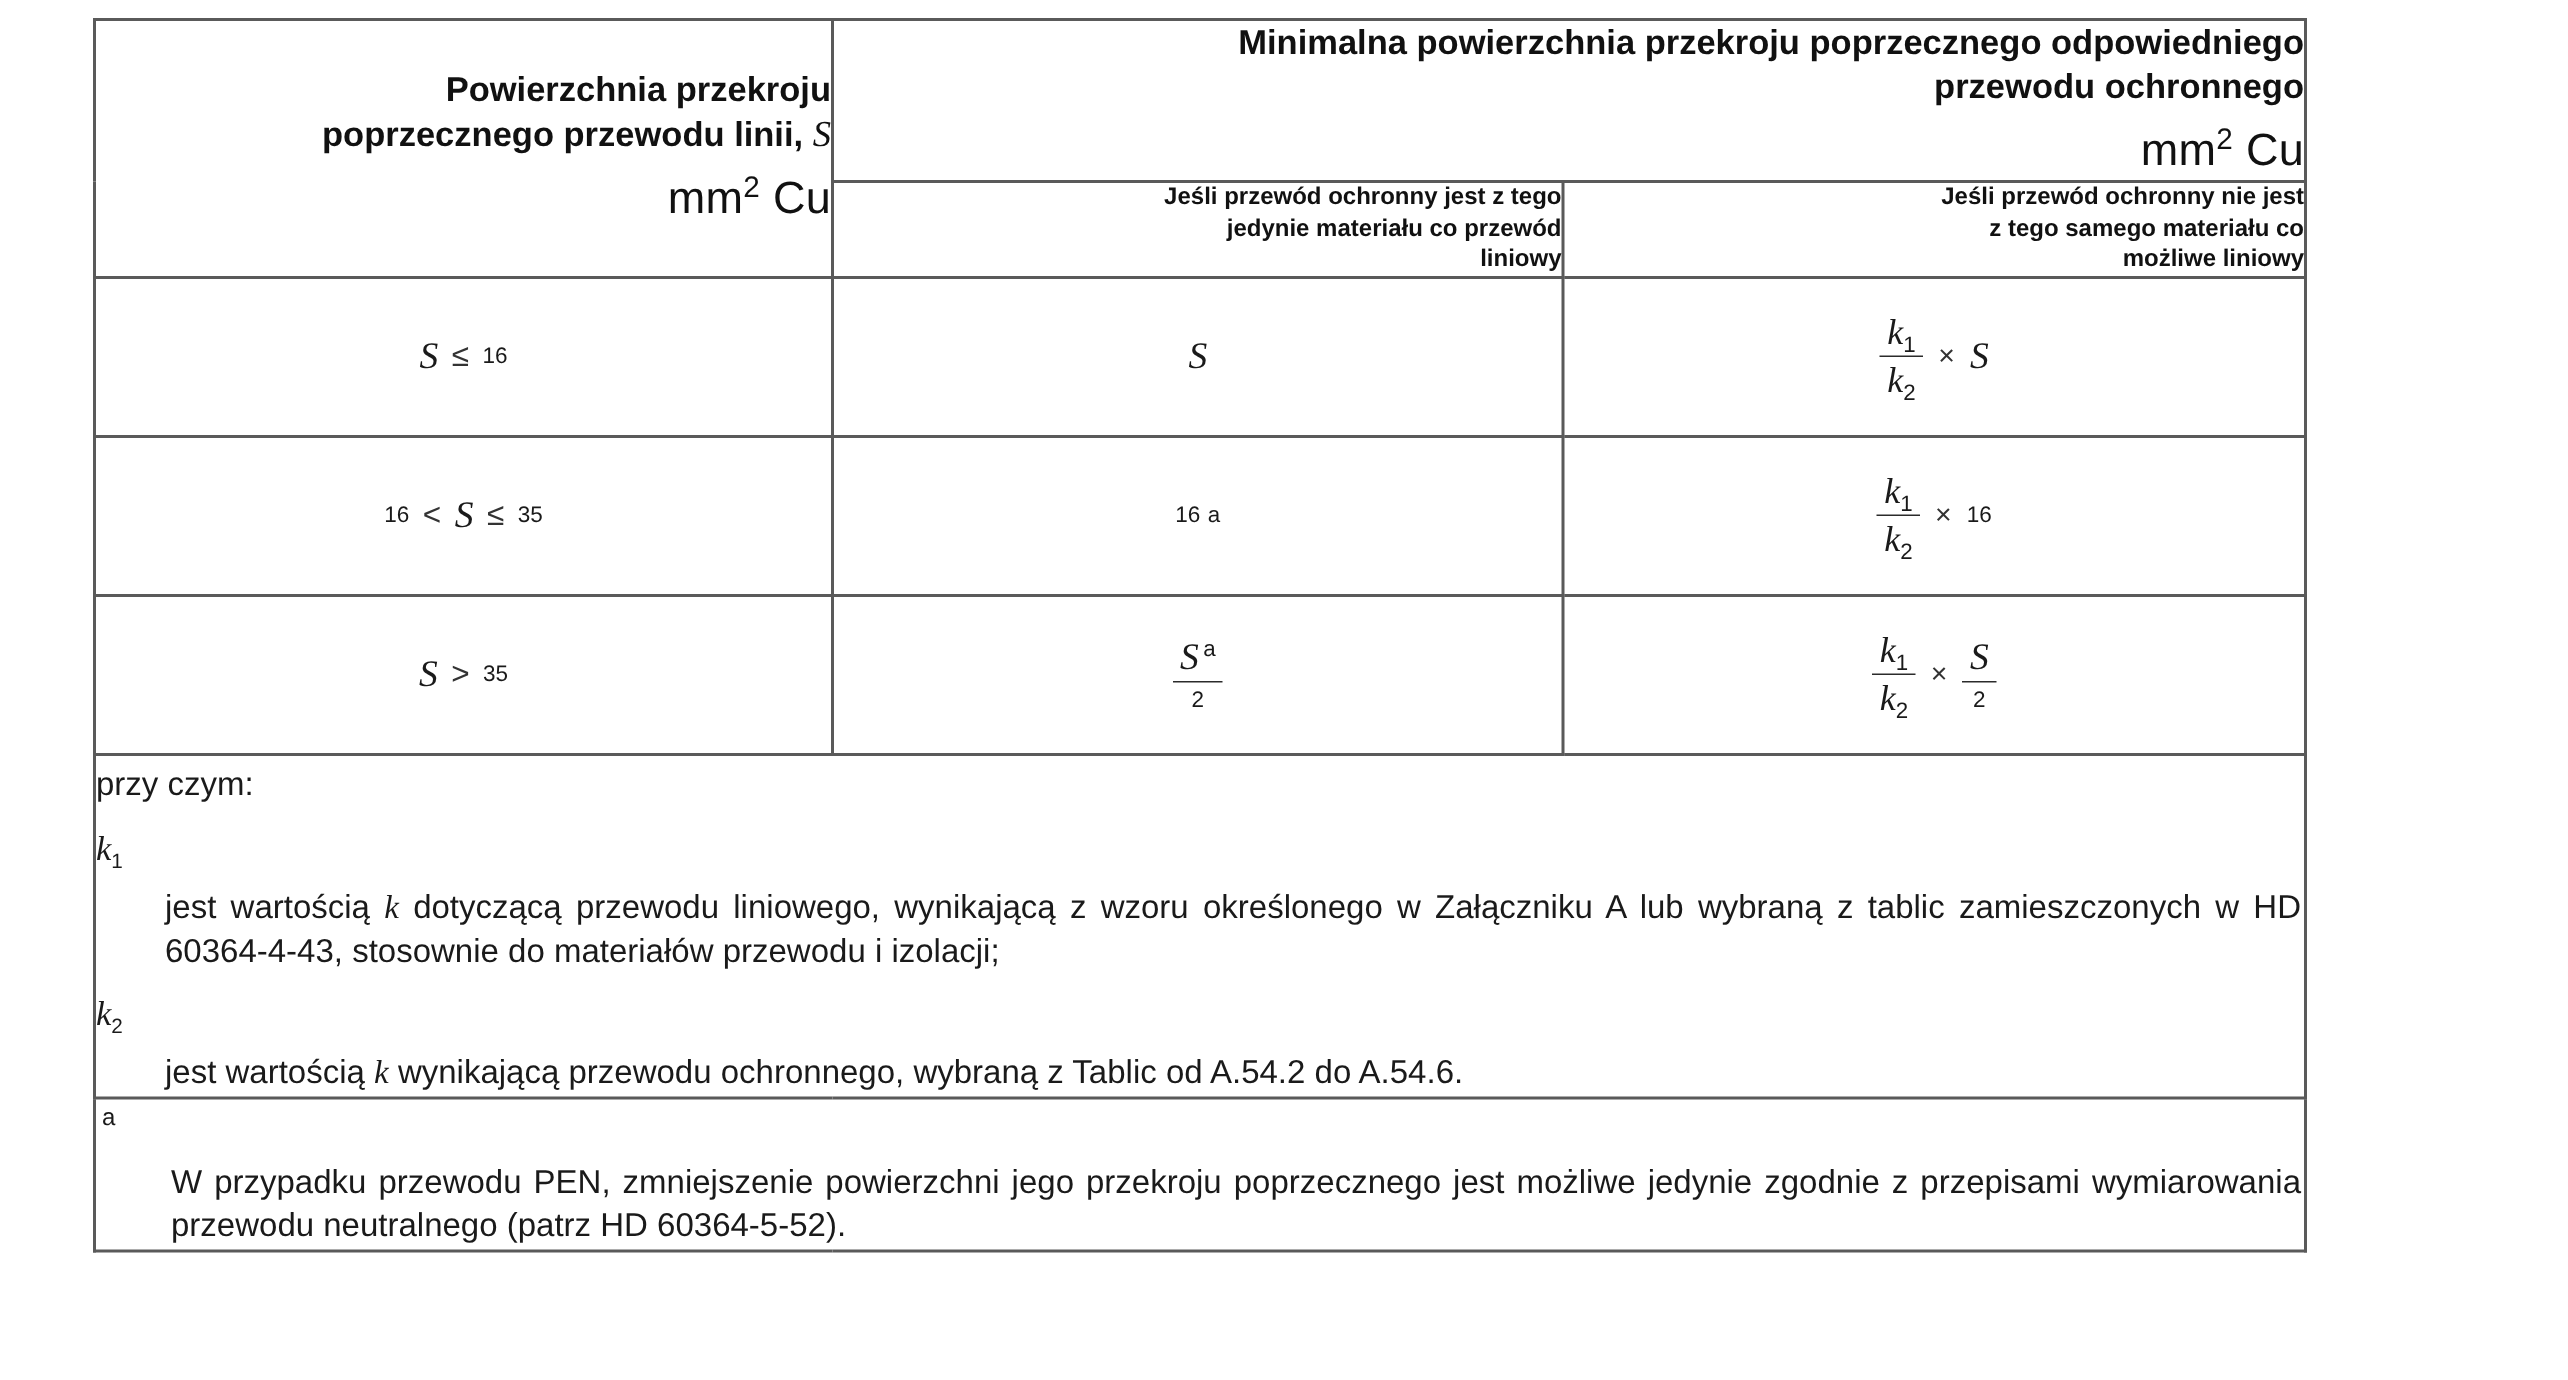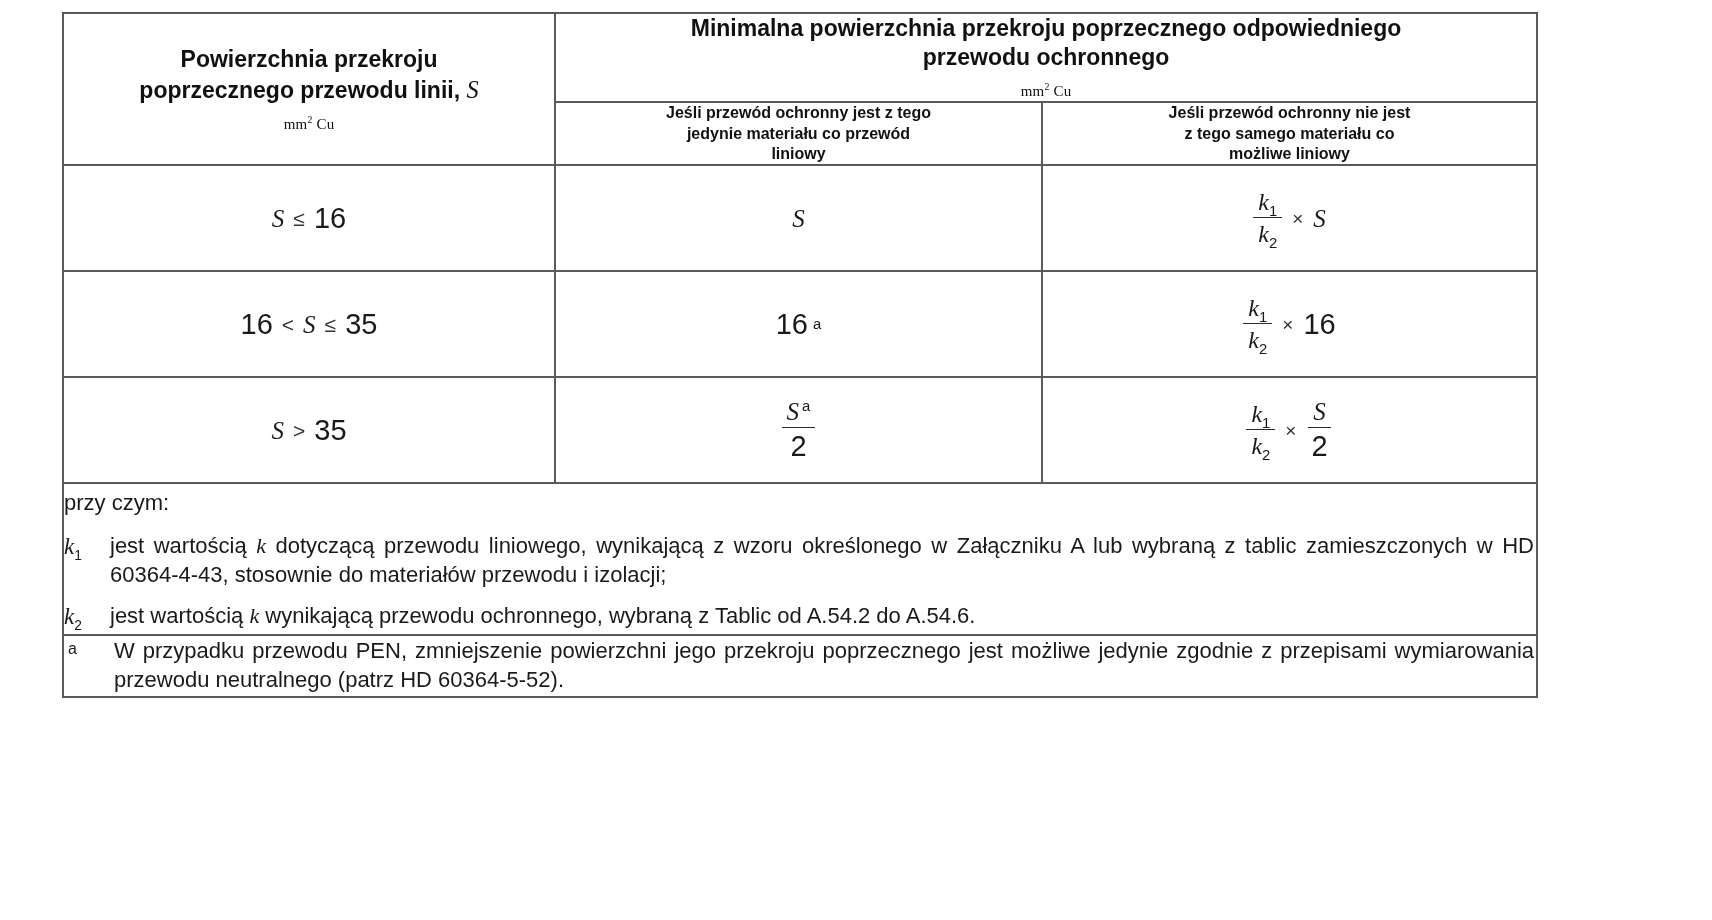--- a/index.html
+++ b/index.html
@@ -43,44 +43,43 @@
     vertical-align: middle;
     background: #fff;
   }
 
   
   col.c1 { width: 492px; }
   col.c2 { width: 487px; }
   col.c3 { width: 495px; }
 
   .hdr {
-    text-align: center;
+    text-align: right;
     font-weight: bold;
     font-size: 23px;
     line-height: 1.28;
     padding: 10px 18px;
     color: #111;
   }
   .hdr-main {
     padding: 14px 26px 16px 26px;
   }
   .hdr-sub {
     padding: 16px 26px 18px 26px;
     font-size: 16px;
   }
   .col1head {
     padding: 20px 24px;
   }
   .unit {
     font-weight: normal;
-    font-size: 15px;
+    font-size: 30px;
     display: block;
     margin-top: 9px;
     letter-spacing: .2px;
-    font-family: Liberation Serif, serif;
   }
   .unit sup {
     font-size: .66em;
     vertical-align: super;
     line-height: 0;
   }
   .ital {
     font-family: "Liberation Serif", serif;
     font-style: italic;
     font-weight: normal;
@@ -108,21 +107,21 @@
     gap: 2px;
     line-height: 1;
   }
   .mvar {
     font-family: "Liberation Serif", serif;
     font-style: italic;
     font-size: 25px;
   }
   .mnum {
     font-family: "Liberation Sans", sans-serif;
-    font-size: 29px;
+    font-size: 15px;
   }
   .op {
     font-family: "Liberation Sans", sans-serif;
     font-size: 21px;
     margin: 0 7px;
     color: #333;
   }
   .times {
     font-size: 19px;
     margin: 0 8px;
@@ -193,20 +192,21 @@
     font-style: normal;
     font-size: .6em;
     vertical-align: sub;
     line-height: 0;
   }
   .note-body {
     flex: 1 1 auto;
     text-align: justify;
     text-justify: inter-word;
     padding-right: 2px;
+    margin-top: 40px;
   }
   .notes-foot {
     padding: 14px 20px 18px 22px;
     font-size: 22px;
     line-height: 1.32;
   }
   .foot-key {
     flex: 0 0 auto;
     width: 46px;
     font-size: 16px;

